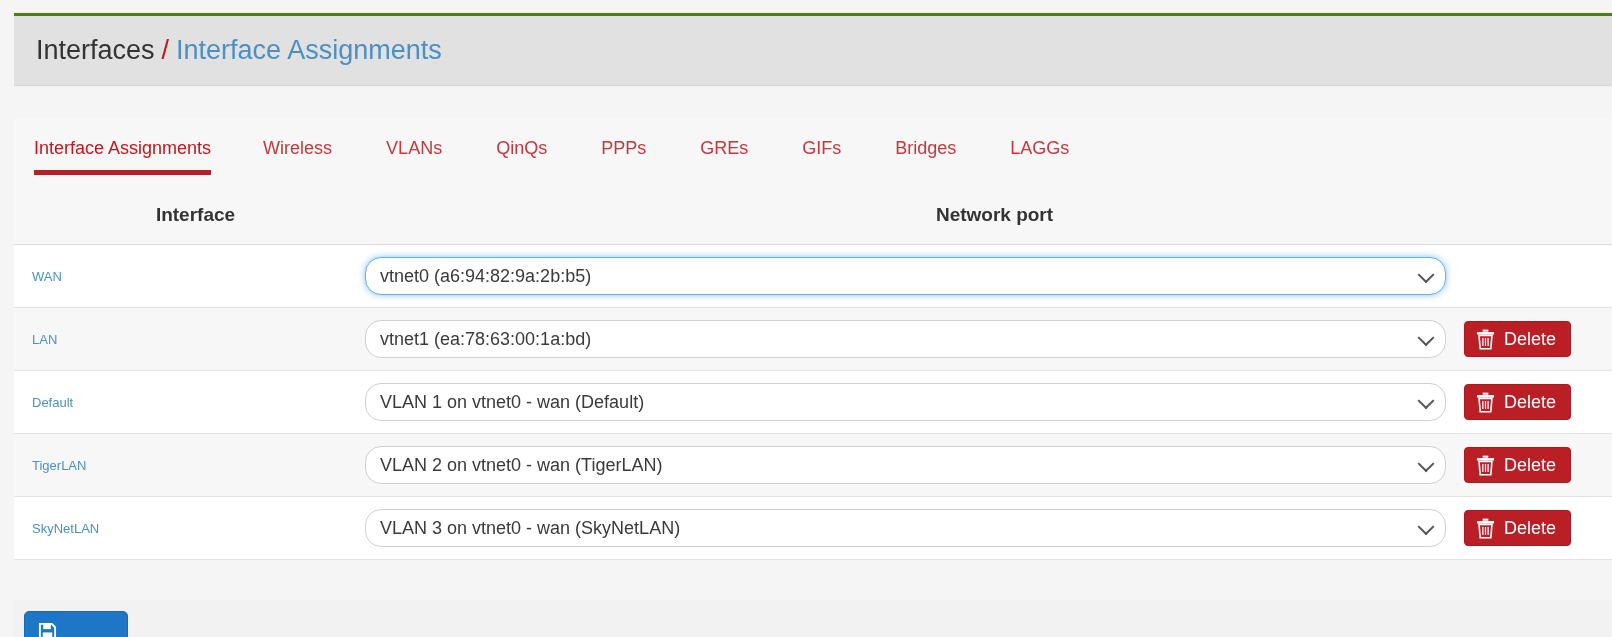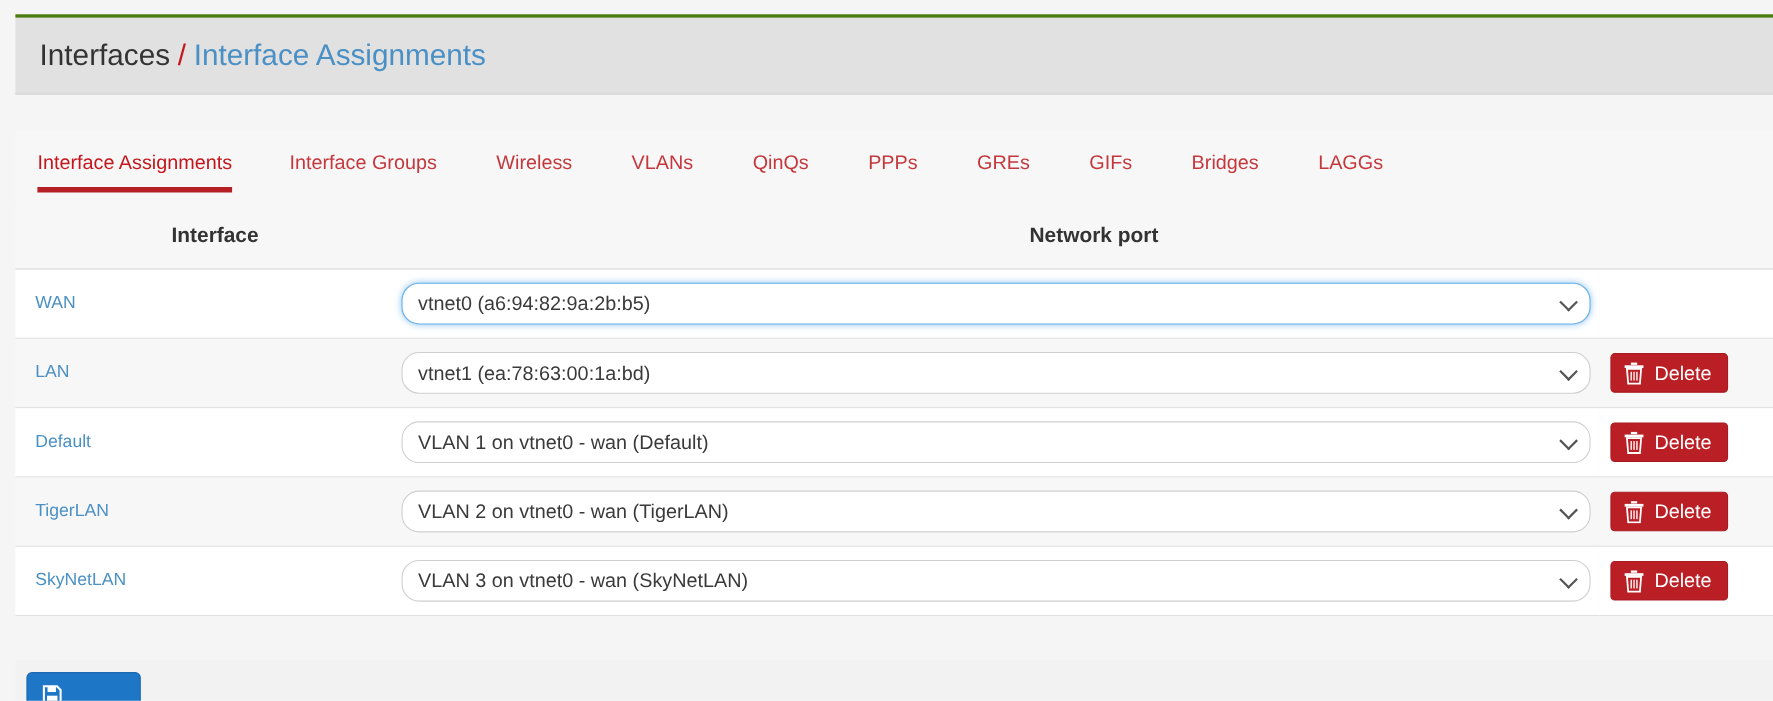--- a/index.html
+++ b/index.html
@@ -96,21 +96,21 @@
   table.assign td {
     padding: 0 0 0 18px;
     height: 63px;
     vertical-align: middle;
     border-bottom: 1px solid #e2e2e2;
     background: #ffffff;
   }
   table.assign tbody tr:nth-child(even) td { background: #f7f7f7; }
 
   .iface-link {
-    font-size: 16px;
+    font-size: 13px;
     color: #4a90c4;
     text-decoration: none;
     cursor: pointer;
   }
 
   
   .sel-cell { padding-left: 6px !important; padding-right: 8px !important; }
   .select {
     position: relative;
     height: 38px;
@@ -191,21 +191,20 @@
 <div id="app">
 
   <div class="breadcrumb-bar">
     <div class="breadcrumb">
       <span class="crumb-root">Interfaces</span><span class="crumb-sep">/</span><span class="crumb-active">Interface Assignments</span>
     </div>
   </div>
 
   <div class="tabs">
     <div class="tab active" style="margin-left:20px;margin-right:52px;">Interface Assignments</div>
-    <div class="tab" style="margin-right:54px;">Interface Groups</div>
     <div class="tab" style="margin-right:54px;">Wireless</div>
     <div class="tab" style="margin-right:54px;">VLANs</div>
     <div class="tab" style="margin-right:54px;">QinQs</div>
     <div class="tab" style="margin-right:54px;">PPPs</div>
     <div class="tab" style="margin-right:54px;text-align:center;">GREs</div>
     <div class="tab" style="margin-right:54px;">GIFs</div>
     <div class="tab" style="margin-right:54px;">Bridges</div>
     <div class="tab">LAGGs</div>
   </div>
 

